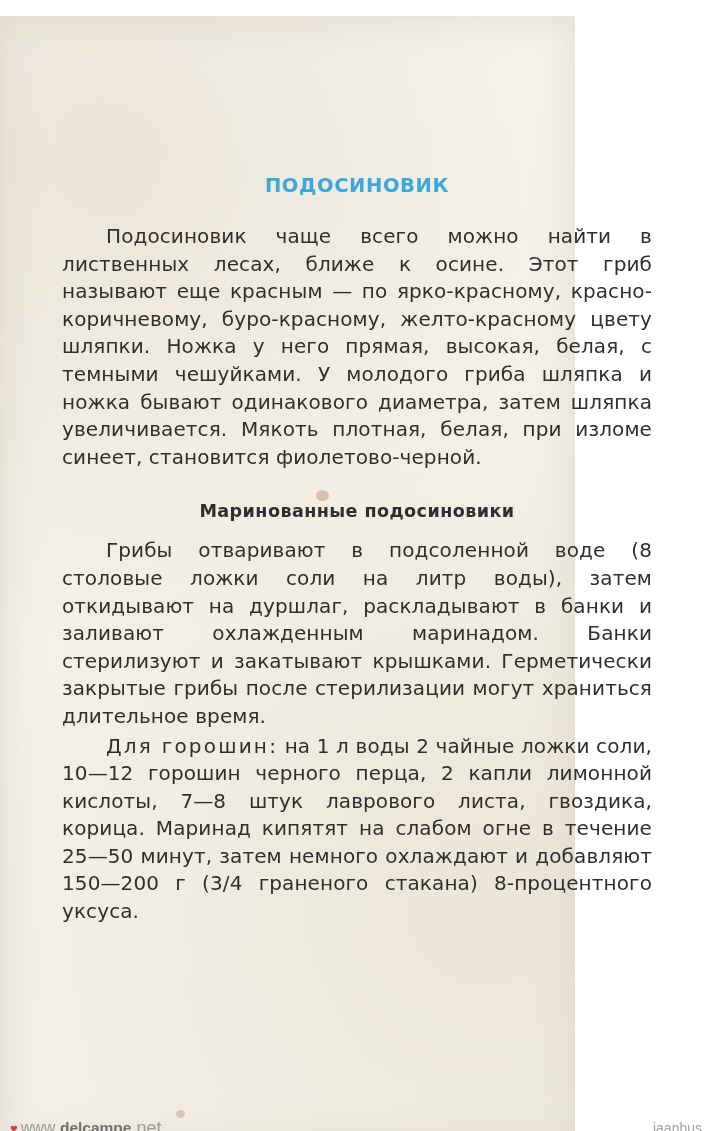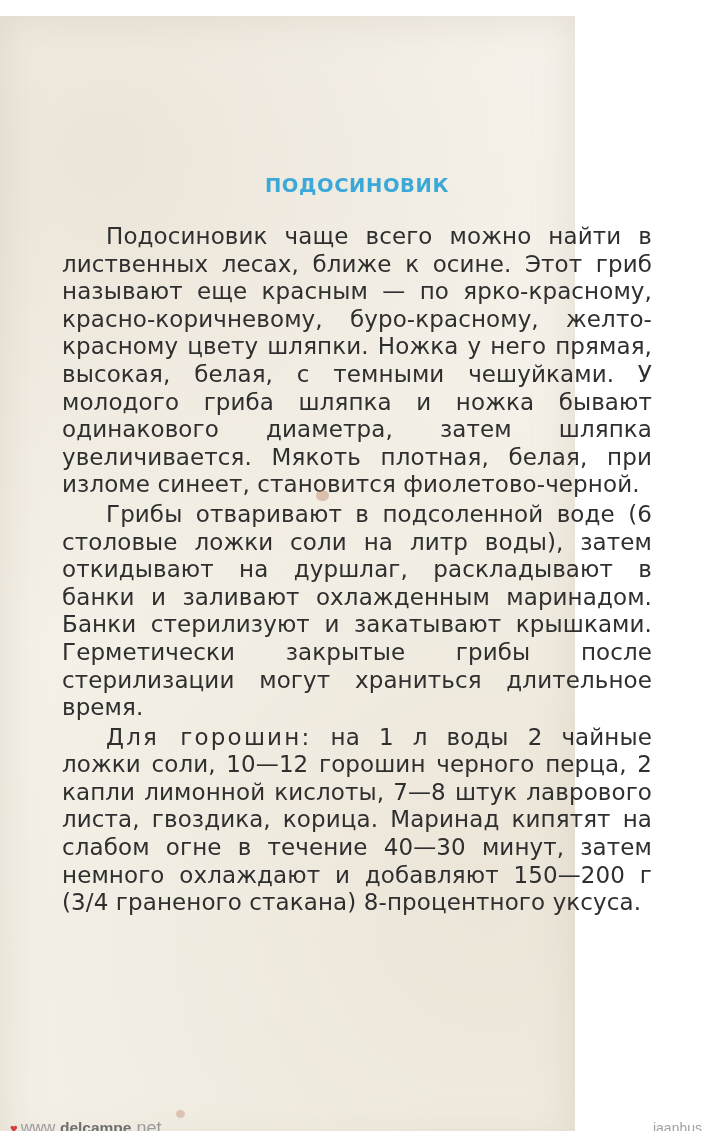--- a/index.html
+++ b/index.html
@@ -42,21 +42,21 @@
   .title {
     color: #3aa8d8;
     font-size: 19.5px;
     font-weight: bold;
     letter-spacing: 0.6px;
     text-align: center;
     margin: 0 0 26px 0;
   }
   p.body {
     margin: 8px 0 0 0;
-    font-size: 23px;
+    font-size: 20px;
     line-height: 27.6px;
     color: #2f2f2f;
     text-align: justify;
     text-indent: 44px;
     letter-spacing: 0.1px;
   }
   p.body + p.body {
     margin-top: 2px;
   }
   .subtitle {
@@ -151,24 +151,25 @@
 </head>
 <body>
 
 <div class="card">
   <div class="edge-shade"></div>
 
   <div class="content">
     <div class="title">ПОДОСИНОВИК</div>
     <p class="body">Подосиновик чаще всего можно найти в лиственных лесах, ближе к осине. Этот гриб называют еще красным — по ярко-красному, красно-коричневому, буро-красному, желто-красному цвету шляпки. Ножка у него прямая, высокая, белая, с темными чешуйками. У молодого гриба шляпка и ножка бывают одинакового диаметра, затем шляпка увеличивается. Мякоть плотная, белая, при изломе синеет, становится фиолетово-черной.</p>
 
+    <div class="subtitle">Маринованные подосиновики</div>
 
-    <p class="body">Грибы отваривают в подсоленной воде (6 столовые ложки соли на литр воды), затем откидывают на дуршлаг, раскладывают в банки и заливают охлажденным маринадом. Банки стерилизуют и закатывают крышками. Герметически закрытые грибы после стерилизации могут храниться длительное время.</p>
+    <p class="body">Грибы отваривают в подсоленной воде (8 столовые ложки соли на литр воды), затем откидывают на дуршлаг, раскладывают в банки и заливают охлажденным маринадом. Банки стерилизуют и закатывают крышками. Герметически закрытые грибы после стерилизации могут храниться длительное время.</p>
 
-    <p class="body"><span class="spaced">Для горошин:</span><span> на 1 л воды 2 чайные ложки соли, 10—12 горошин черного перца, 2 капли лимонной кислоты, 7—8 штук лаврового листа, гвоздика, корица. Маринад кипятят на слабом огне в течение 40—30 минут, затем немного охлаждают и добавляют 150—200 г (3/4 граненого стакана) 8-процентного уксуса.</span></p>
+    <p class="body"><span class="spaced">Для горошин:</span><span> на 1 л воды 2 чайные ложки соли, 10—12 горошин черного перца, 2 капли лимонной кислоты, 7—8 штук лаврового листа, гвоздика, корица. Маринад кипятят на слабом огне в течение 25—50 минут, затем немного охлаждают и добавляют 150—200 г (3/4 граненого стакана) 8-процентного уксуса.</span></p>
   </div>
 
   <div class="stain"></div>
   <div class="stain2"></div>
 
 
   <div class="footer">
     <div class="delcampe">
       <span class="heart">♥</span>
       <span class="w">www.</span>

